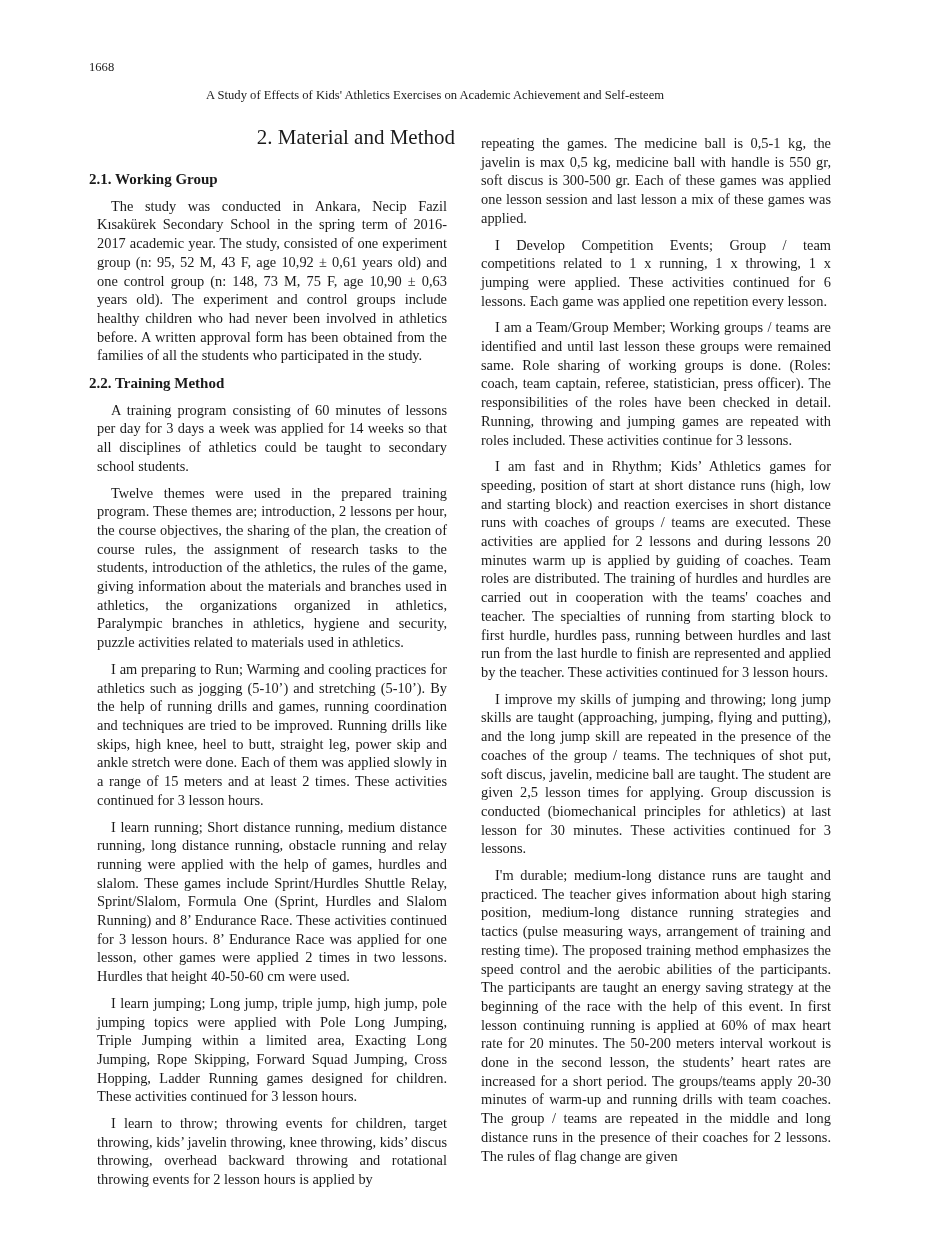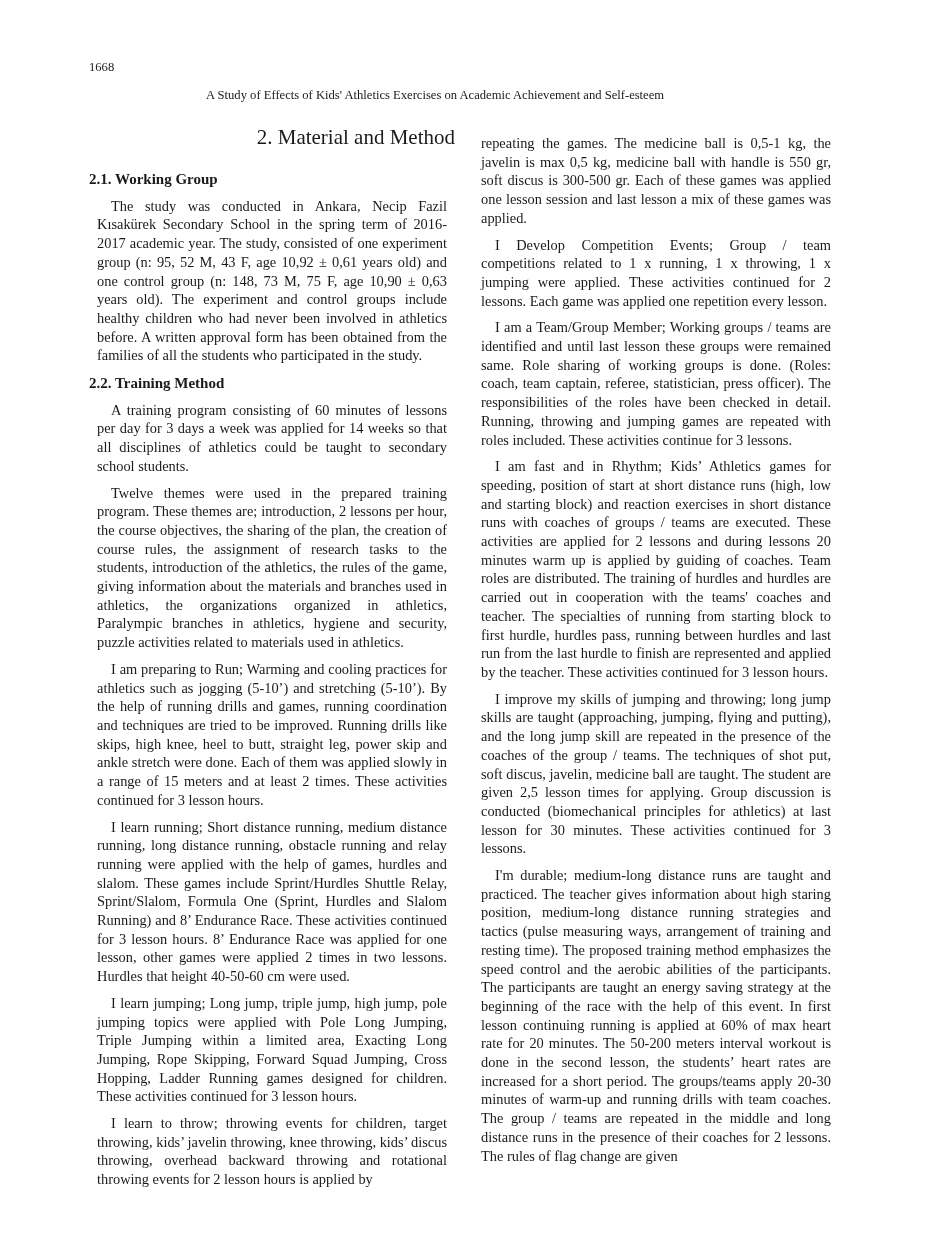--- a/index.html
+++ b/index.html
@@ -36,18 +36,18 @@
   <p>A training program consisting of 60 minutes of lessons per day for 3 days a week was applied for 14 weeks so that all disciplines of athletics could be taught to secondary school students.</p>
   <p>Twelve themes were used in the prepared training program. These themes are; introduction, 2 lessons per hour, the course objectives, the sharing of the plan, the creation of course rules, the assignment of research tasks to the students, introduction of the athletics, the rules of the game, giving information about the materials and branches used in athletics, the organizations organized in athletics, Paralympic branches in athletics, hygiene and security, puzzle activities related to materials used in athletics.</p>
   <p>I am preparing to Run; Warming and cooling practices for athletics such as jogging (5-10’) and stretching (5-10’). By the help of running drills and games, running coordination and techniques are tried to be improved. Running drills like skips, high knee, heel to butt, straight leg, power skip and ankle stretch were done. Each of them was applied slowly in a range of 15 meters and at least 2 times. These activities continued for 3 lesson hours.</p>
   <p>I learn running; Short distance running, medium distance running, long distance running, obstacle running and relay running were applied with the help of games, hurdles and slalom. These games include Sprint/Hurdles Shuttle Relay, Sprint/Slalom, Formula One (Sprint, Hurdles and Slalom Running) and 8’ Endurance Race. These activities continued for 3 lesson hours. 8’ Endurance Race was applied for one lesson, other games were applied 2 times in two lessons. Hurdles that height 40-50-60 cm were used.</p>
   <p>I learn jumping; Long jump, triple jump, high jump, pole jumping topics were applied with Pole Long Jumping, Triple Jumping within a limited area, Exacting Long Jumping, Rope Skipping, Forward Squad Jumping, Cross Hopping, Ladder Running games designed for children. These activities continued for 3 lesson hours.</p>
   <p>I learn to throw; throwing events for children, target throwing, kids’ javelin throwing, knee throwing, kids’ discus throwing, overhead backward throwing and rotational throwing events for 2 lesson hours is applied by</p>
 </div>
 
 <div class="col col-right">
   <p class="cont">repeating the games. The medicine ball is 0,5-1 kg, the javelin is max 0,5 kg, medicine ball with handle is 550 gr, soft discus is 300-500 gr. Each of these games was applied one lesson session and last lesson a mix of these games was applied.</p>
-  <p>I Develop Competition Events; Group / team competitions related to 1 x running, 1 x throwing, 1 x jumping were applied. These activities continued for 2 lessons. Each game was applied one repetition every lesson.</p>
+  <p>I Develop Competition Events; Group / team competitions related to 1 x running, 1 x throwing, 1 x jumping were applied. These activities continued for 6 lessons. Each game was applied one repetition every lesson.</p>
   <p>I am a Team/Group Member; Working groups / teams are identified and until last lesson these groups were remained same. Role sharing of working groups is done. (Roles: coach, team captain, referee, statistician, press officer). The responsibilities of the roles have been checked in detail. Running, throwing and jumping games are repeated with roles included. These activities continue for 3 lessons.</p>
   <p>I am fast and in Rhythm; Kids’ Athletics games for speeding, position of start at short distance runs (high, low and starting block) and reaction exercises in short distance runs with coaches of groups / teams are executed. These activities are applied for 2 lessons and during lessons 20 minutes warm up is applied by guiding of coaches. Team roles are distributed. The training of hurdles and hurdles are carried out in cooperation with the teams' coaches and teacher. The specialties of running from starting block to first hurdle, hurdles pass, running between hurdles and last run from the last hurdle to finish are represented and applied by the teacher. These activities continued for 3 lesson hours.</p>
   <p>I improve my skills of jumping and throwing; long jump skills are taught (approaching, jumping, flying and putting), and the long jump skill are repeated in the presence of the coaches of the group / teams. The techniques of shot put, soft discus, javelin, medicine ball are taught. The student are given 2,5 lesson times for applying. Group discussion is conducted (biomechanical principles for athletics) at last lesson for 30 minutes. These activities continued for 3 lessons.</p>
   <p>I'm durable; medium-long distance runs are taught and practiced. The teacher gives information about high staring position, medium-long distance running strategies and tactics (pulse measuring ways, arrangement of training and resting time). The proposed training method emphasizes the speed control and the aerobic abilities of the participants. The participants are taught an energy saving strategy at the beginning of the race with the help of this event. In first lesson continuing running is applied at 60% of max heart rate for 20 minutes. The 50-200 meters interval workout is done in the second lesson, the students’ heart rates are increased for a short period. The groups/teams apply 20-30 minutes of warm-up and running drills with team coaches. The group / teams are repeated in the middle and long distance runs in the presence of their coaches for 2 lessons. The rules of flag change are given</p>
 </div>
 
 </body></html>

